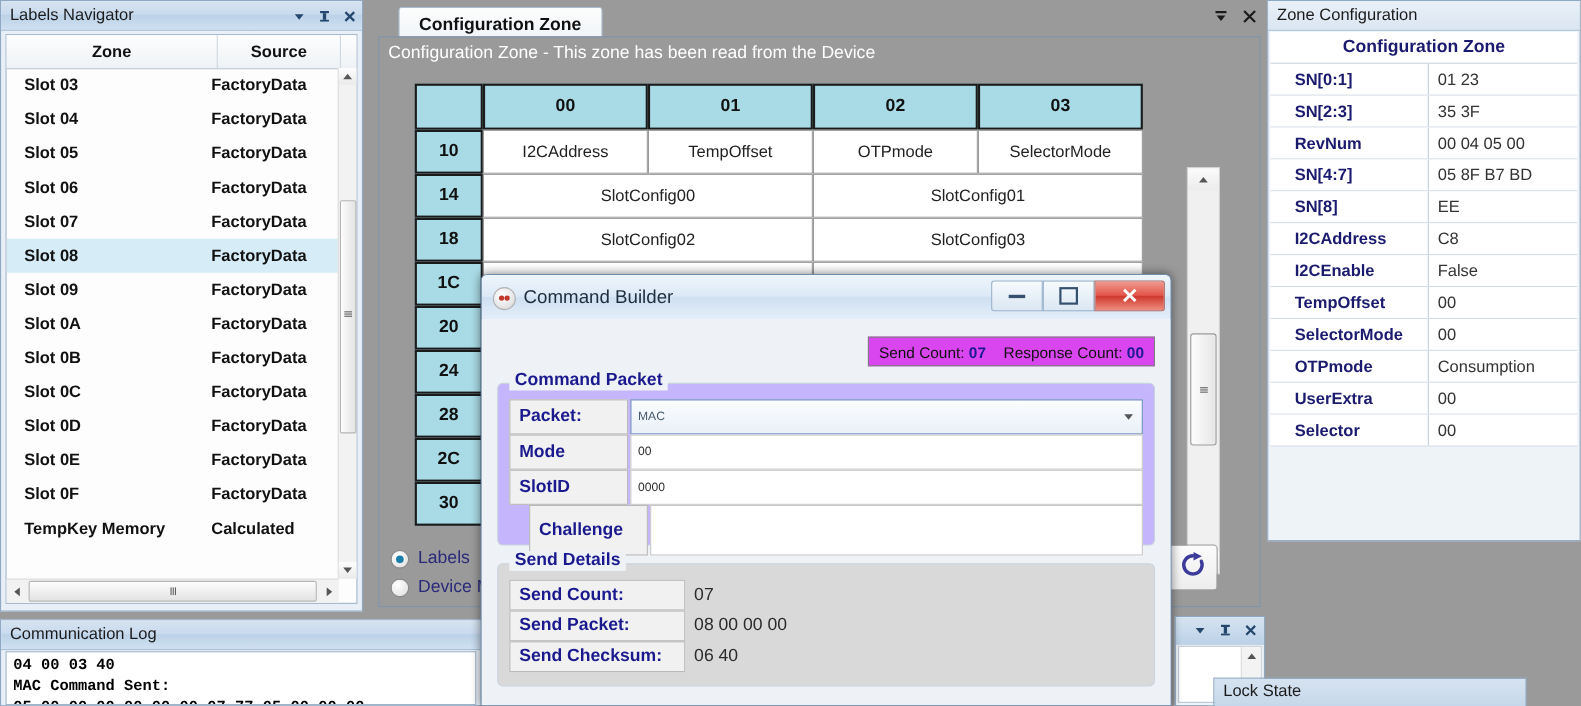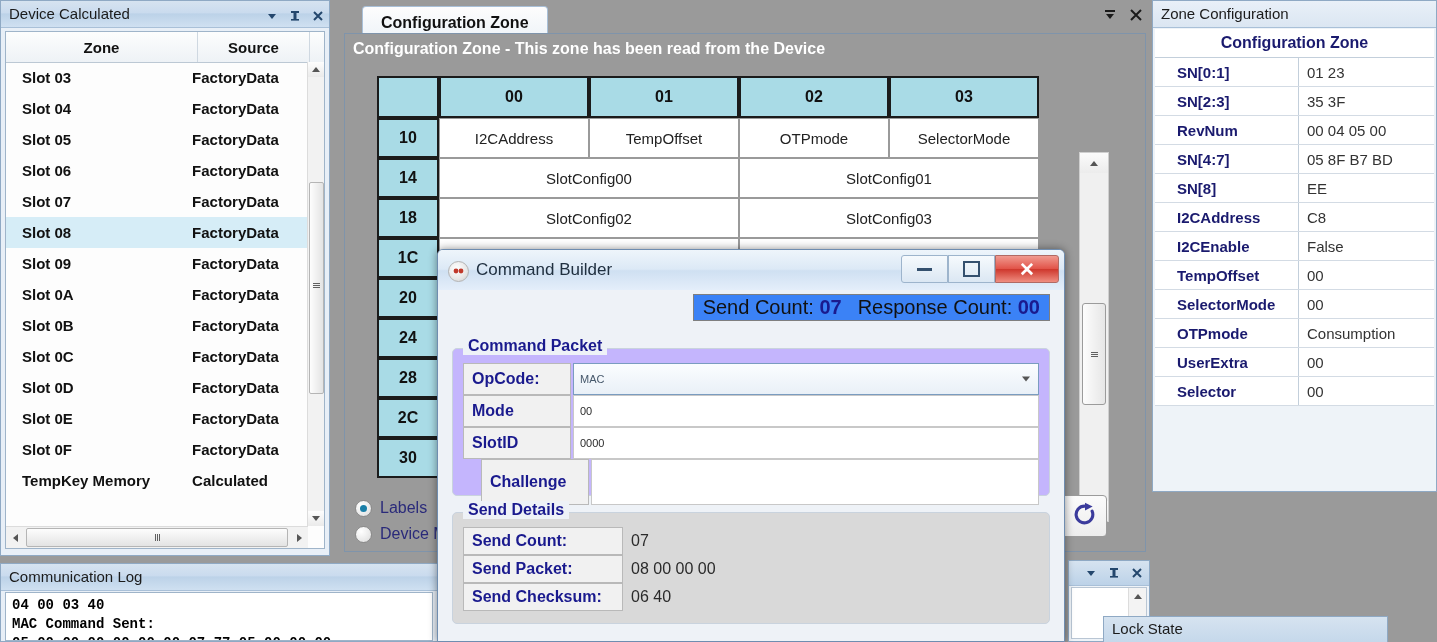--- a/index.html
+++ b/index.html
@@ -64,21 +64,21 @@
   #cfgdock{left:338px;top:0;width:812px;height:556px;background:#9a9a9a;}
   .tabstrip{height:38px;position:relative;background:transparent;}
   .tab{
     position:absolute;left:24px;top:6px;height:32px;padding:0 18px;
     display:flex;align-items:center;font-weight:bold;font-size:16px;color:#111;
     background:linear-gradient(to bottom,#fdfdfd,#eef3f8);
     border:1px solid #a9c0d8;border-bottom:none;border-radius:4px 4px 0 0;
   }
   .dock-btns{position:absolute;right:8px;top:6px;display:flex;align-items:center;gap:12px;}
   #cfgbody{position:absolute;left:6px;top:33px;right:4px;bottom:4px;background:#9a9a9a;border:1px solid #7f94ab;}
-  .banner{height:30px;line-height:30px;padding-left:8px;color:#fff;font-weight:bold;font-size:16px;}
+  .banner{height:30px;line-height:30px;padding-left:8px;color:#fff;font-weight:normal;font-size:16px;}
   .cfgtable{position:absolute;left:32px;top:42px;width:1000px;}
   .ctr{display:flex;}
   .ch{
     background:#a9dbe6;border:2px solid #1b1b1b;box-sizing:border-box;
     display:flex;align-items:center;justify-content:center;font-weight:bold;font-size:16px;color:#111;
   }
   .cc{
     background:#fff;border:1px solid #9a9a9a;box-sizing:border-box;
     display:flex;align-items:center;justify-content:center;font-size:15px;color:#222;
   }
@@ -135,23 +135,23 @@
   .wb{width:45px;height:26px;border:1px solid #9db4cc;display:flex;align-items:center;justify-content:center;
       background:linear-gradient(to bottom,#f6fafd,#dbe7f3);}
   .wb.min{border-radius:3px 0 0 3px;}
   .wb.close{width:62px;border-radius:0 3px 3px 0;border-color:#b06a64;
       background:linear-gradient(to bottom,#f09a90 0%,#e2554a 48%,#cf392e 52%,#ef8d80 100%);
       color:#fff;font-weight:bold;font-size:19px;}
   .wb .dash{width:15px;height:3px;background:#34506e;}
   .wb .sq{width:13px;height:12px;border:2px solid #34506e;}
   #cb-body{position:absolute;left:0;right:0;top:40px;bottom:0;background:#eef2f7;padding:0 12px;box-sizing:border-box;}
   .countbox{
-    position:absolute;right:14px;top:4px;height:25px;padding:0 9px;
-    background:#3b82f6;border:1px solid #7f7f7f;display:flex;align-items:center;gap:16px;
-    font-size:20px;color:#111;
+    position:absolute;right:14px;top:16px;height:25px;padding:0 9px;
+    background:#d946ef;border:1px solid #7f7f7f;display:flex;align-items:center;gap:16px;
+    font-size:14px;color:#111;
   }
   .countbox b{color:#1a1a8e;}
   .group{
     position:absolute;left:14px;right:14px;border:1px solid #c9d3de;border-radius:5px;background:#c4b5fd;
   }
   .group > .glabel{position:absolute;left:10px;top:-12px;background:#eef2f7;padding:0 5px;font-weight:bold;font-size:16px;color:#1a1a8e;}
   #grp-packet{top:58px;height:146px;}
   #grp-send{top:222px;height:110px;background:#d9d9d9;}
   .frow{display:flex;align-items:stretch;}
   .fkey{
@@ -169,21 +169,21 @@
     width:160px;background:#f1f1f1;border:1px solid #b9b9b9;box-sizing:border-box;
     display:flex;align-items:center;padding-left:8px;font-weight:bold;font-size:16px;color:#1a1a8e;
   }
   .sval{flex:1;background:#d9d9d9;display:flex;align-items:center;padding-left:8px;font-size:16px;color:#2b2b2b;}
 </style>
 </head>
 <body>
 
 <div class="panel" id="devnav">
   <div class="panel-title">
-    <span>Device Calculated</span>
+    <span>Labels Navigator</span>
     <span class="title-btns">
       <span class="tb-ico">
         <svg width="14" height="16" viewBox="0 0 14 16">
             <path d="M3 6 L11 6 L7 11 Z" fill="#24476d"></path>
           </svg>
       </span>
       <span class="tb-ico">
         <svg width="14" height="16" viewBox="0 0 14 16">
             <rect x="3" y="3" width="8" height="2" fill="#24476d"></rect>
             <rect x="5.5" y="5" width="3" height="6" fill="#24476d"></rect>
@@ -537,21 +537,21 @@
       <span>
         <span>Response Count:</span>
         <b>00</b>
       </span>
     </div>
 
     <div class="group" id="grp-packet">
       <span class="glabel">Command Packet</span>
       <div id="packet-fields" style="padding:14px 10px 0 10px;">
           <div class="frow" style="height: 32px;">
-            <div class="fkey">OpCode:</div>
+            <div class="fkey">Packet:</div>
             <div class="fval combo">MAC<span class="combo-arrow tri tri-dn"></span></div>
           </div>
           <div class="frow" style="height: 32px;">
             <div class="fkey">Mode</div>
             <div class="fval">00</div>
           </div>
           <div class="frow" style="height: 32px;">
             <div class="fkey">SlotID</div>
             <div class="fval">0000</div>
           </div>

